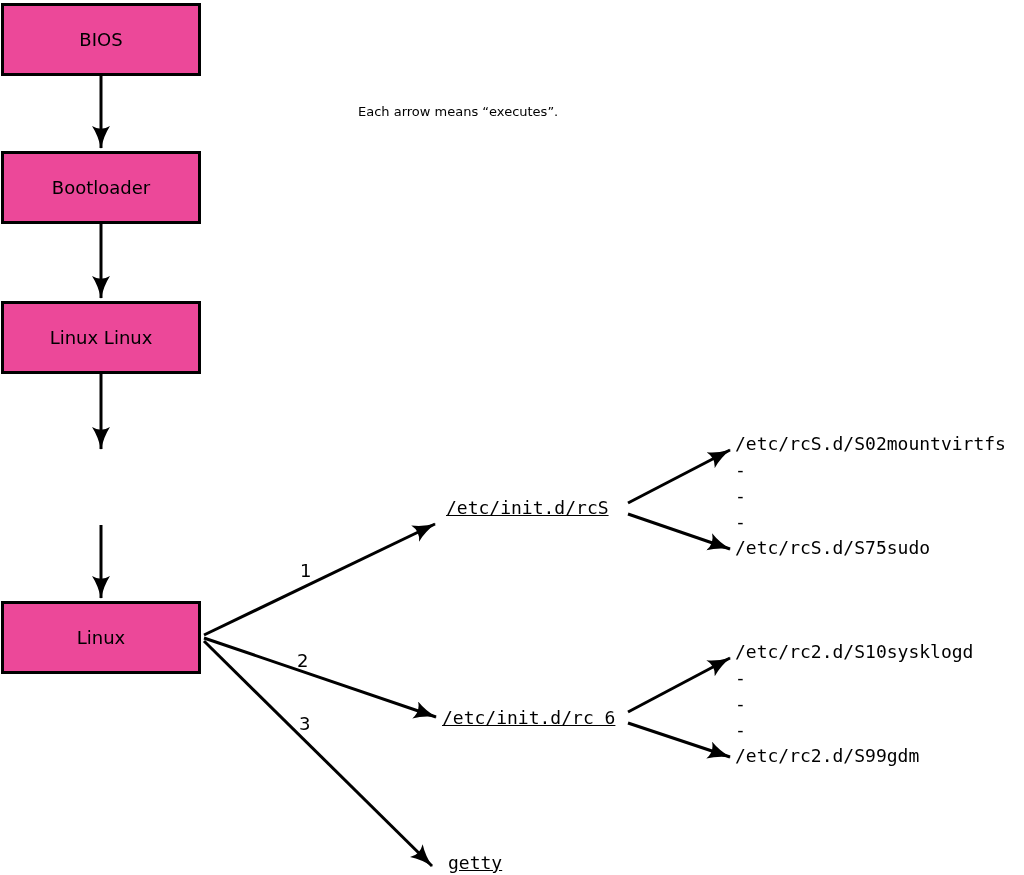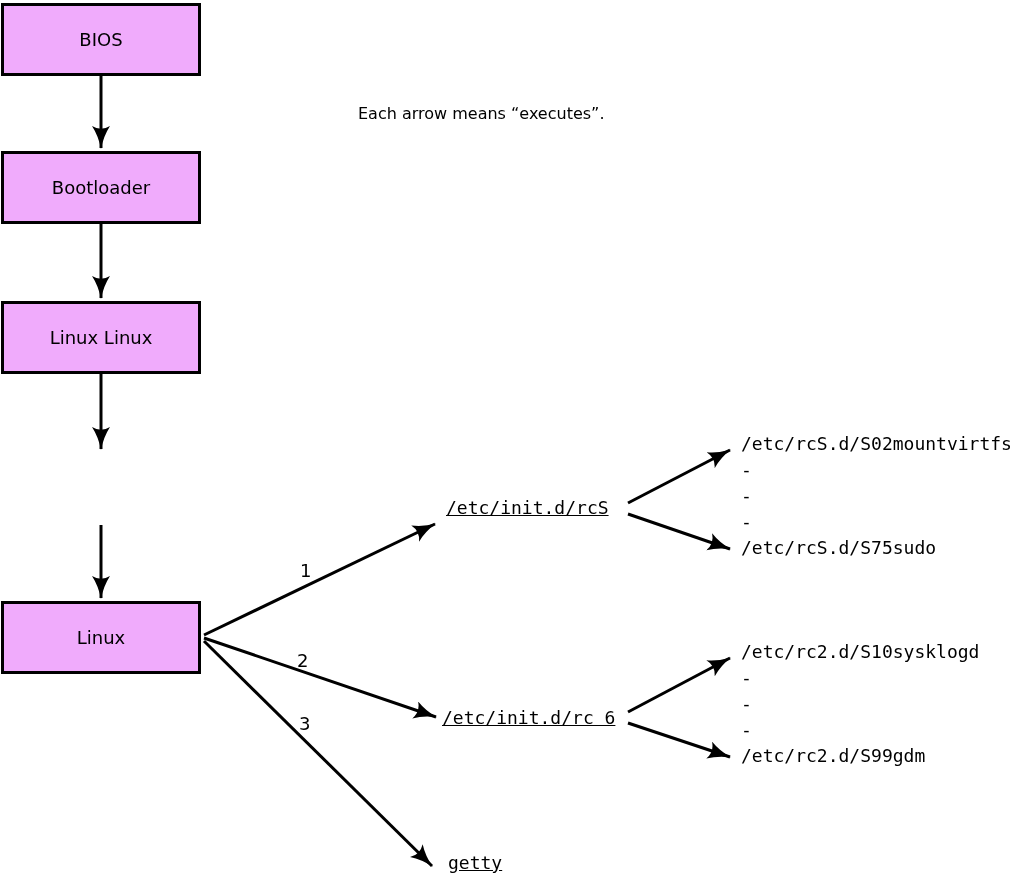--- a/index.html
+++ b/index.html
@@ -20,32 +20,32 @@
     position: absolute;
     left: 0;
     top: 0;
   }
   .box {
     position: absolute;
     left: 1px;
     width: 200px;
     height: 73px;
     border: 3px solid #000000;
-    background: #f0abfc;
+    background: #ec4899;
     box-sizing: border-box;
     display: flex;
     align-items: center;
     justify-content: center;
     font-size: 18px;
   }
   .caption {
     position: absolute;
     left: 358px;
     top: 104px;
-    font-size: 16px;
+    font-size: 13px;
     white-space: nowrap;
   }
   .arrow-num {
     position: absolute;
     font-size: 18px;
   }
   .mono {
     position: absolute;
     font-family: "DejaVu Sans Mono", monospace;
     font-size: 18px;
@@ -55,21 +55,20 @@
   .script-list {
     position: absolute;
     left: 735px;
     font-family: "DejaVu Sans Mono", monospace;
     font-size: 18px;
     white-space: nowrap;
   }
   .script-list div {
     height: 26px;
     line-height: 26px;
-    margin-left: 6px;
   }
 </style>
 </head>
 <body>
 
 <div class="canvas">
 
   <svg class="overlay" width="1024" height="875" viewBox="0 0 1024 875">
     <defs>
       <marker id="ah" markerUnits="userSpaceOnUse" markerWidth="26" markerHeight="20" refX="22" refY="9" orient="auto">

